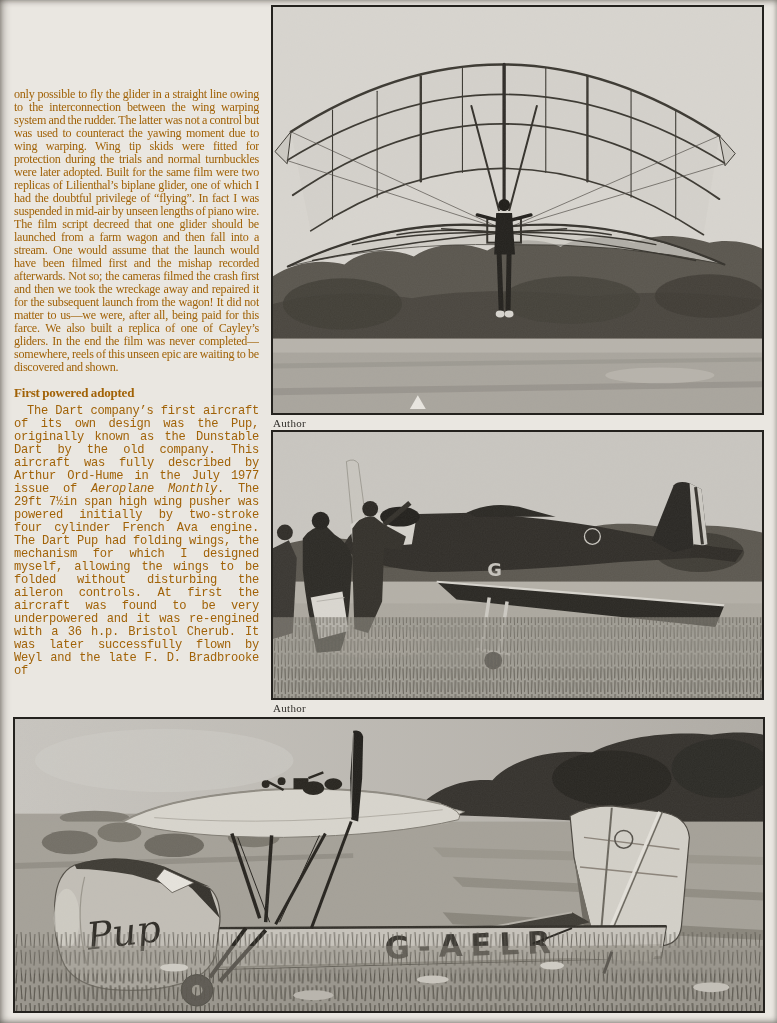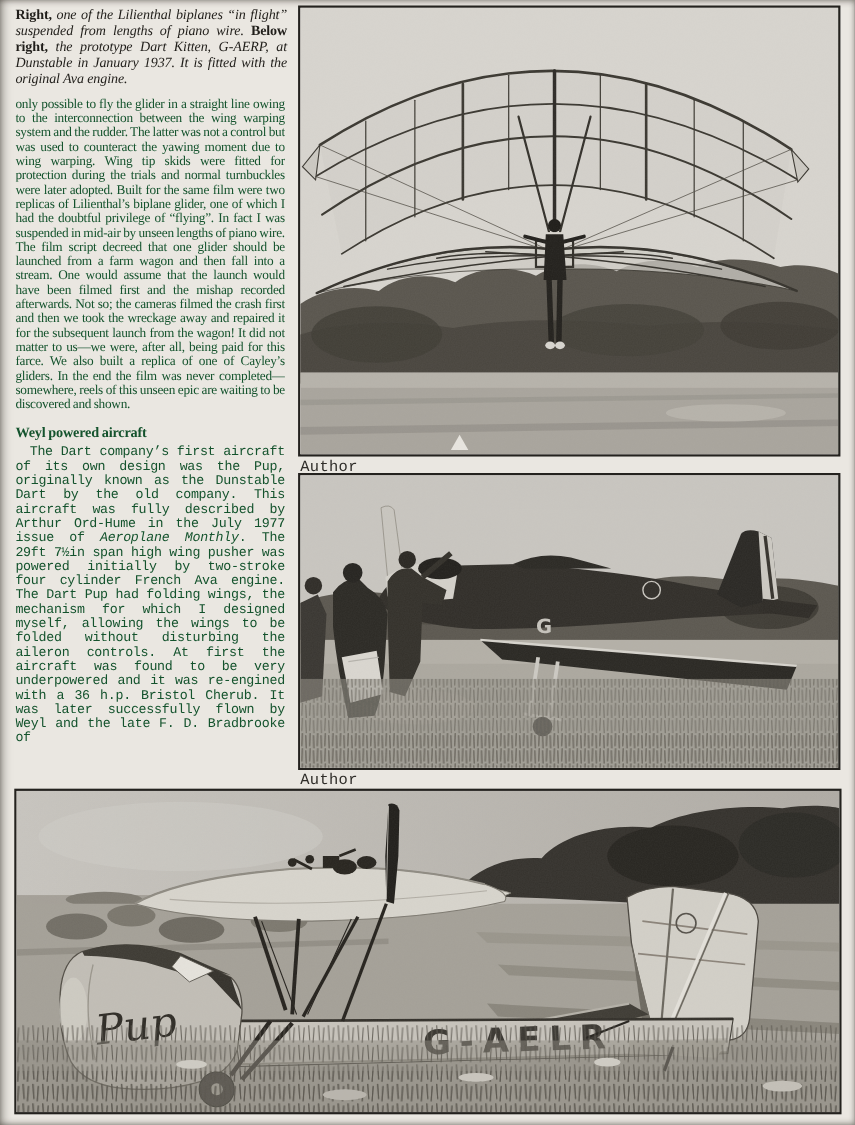--- a/index.html
+++ b/index.html
@@ -4,44 +4,43 @@
 <style>
   * { margin:0; padding:0; box-sizing:border-box; }
   body { width:777px; height:1023px; background:#8f8b84; font-family:"Liberation Serif","DejaVu Serif",serif; }
   .page { position:relative; width:777px; height:1023px; background:#eae7e1; overflow:hidden;
           box-shadow: inset 5px 0 9px -3px rgba(45,41,34,.5), inset -2px 0 4px rgba(45,41,34,.18),
                       inset 0 4px 6px -3px rgba(45,41,34,.3), inset 0 -4px 6px -3px rgba(45,41,34,.35); }
   .caption { position:absolute; left:14px; top:6px; width:247px; font-style:italic;
              font-size:12.8px; line-height:14.6px; text-align:justify; color:#201e1a; letter-spacing:-0.1px; }
   .caption b { font-style:normal; font-weight:bold; }
   .column { position:absolute; left:14px; top:88px; width:245px; height:628px; overflow:hidden;
-            color:#14532d; font-size:12.1px; line-height:13.0px; text-align:justify;
+            color:#a16207; font-size:12.1px; line-height:13.0px; text-align:justify;
             letter-spacing:-0.25px; word-spacing:-0.5px; }
   .column .heading { font-size:13px; font-weight:bold; margin:12px 0 6px 0; letter-spacing:-0.2px; }
   .column .indent { text-indent:13px;font-family:Liberation Mono, monospace; }
   .photo { position:absolute; border:2px solid #24221e; background:#d8d5cf; }
   .photo svg { display:block; width:100%; height:100%; }
   .photo1 { left:271px; top:5px;  width:493px; height:410px; }
   .photo2 { left:271px; top:430px; width:493px; height:270px; }
   .photo3 { left:13px;  top:717px; width:752px; height:296px; }
-  .credit { position:absolute; font-family:Liberation Mono, monospace; font-size:14px;
+  .credit { position:absolute; font-family:Liberation Serif, serif; font-size:11px;
             color:#2f2d29; letter-spacing:0.3px; }
   .credit1 { left:273px; top:417px; }
   .credit2 { left:273px; top:702px; }
 </style>
 </head>
 <body>
 
 <div class="page">
 
-  <p class="caption"><b>Right,</b><span> one of the Lilienthal biplanes “in flight” suspended from lengths of piano wire. </span><b>Below right,</b><span> the prototype Dart Kitten, G-AERP, at Dunstable in January 1937. It is fitted with the original Ava engine.</span></p>
 
   <div class="column">
     <p class="para">only possible to fly the glider in a straight line owing to the interconnection between the wing warping system and the rudder. The latter was not a control but was used to counteract the yawing moment due to wing warping. Wing tip skids were fitted for protection during the trials and normal turnbuckles were later adopted. Built for the same film were two replicas of Lilienthal’s biplane glider, one of which I had the doubtful privilege of “flying”. In fact I was suspended in mid-air by unseen lengths of piano wire. The film script decreed that one glider should be launched from a farm wagon and then fall into a stream. One would assume that the launch would have been filmed first and the mishap recorded afterwards. Not so; the cameras filmed the crash first and then we took the wreckage away and repaired it for the subsequent launch from the wagon! It did not matter to us—we were, after all, being paid for this farce. We also built a replica of one of Cayley’s gliders. In the end the film was never completed—somewhere, reels of this unseen epic are waiting to be discovered and shown.</p>
-    <h3 class="heading">Weyl powered aircraft</h3>
+    <h3 class="heading">First powered adopted</h3>
     <p class="para indent"><span>The Dart company’s first aircraft of its own design was the Pup, originally known as the Dunstable Dart by the old company. This aircraft was fully described by Arthur Ord-Hume in the July 1977 issue of </span><i>Aeroplane Monthly</i><span>. The 29ft 7½in span high wing pusher was powered initially by two-stroke four cylinder French Ava engine. The Dart Pup had folding wings, the mechanism for which I designed myself, allowing the wings to be folded without disturbing the aileron controls. At first the aircraft was found to be very underpowered and it was re-engined with a 36 h.p. Bristol Cherub. It was later successfully flown by Weyl and the late F. D. Bradbrooke of</span></p>
   </div>
 
   <figure class="photo photo1">
     <svg viewBox="0 0 493 410" preserveAspectRatio="none">
       <defs>
         <filter id="noise1" x="0" y="0" width="100%" height="100%">
           <feTurbulence type="fractalNoise" baseFrequency="0.9" numOctaves="2" result="n"></feTurbulence>
           <feColorMatrix in="n" type="matrix" values="0 0 0 0 0.5  0 0 0 0 0.5  0 0 0 0 0.5  0 0 0 0.5 0"></feColorMatrix>
         </filter>

